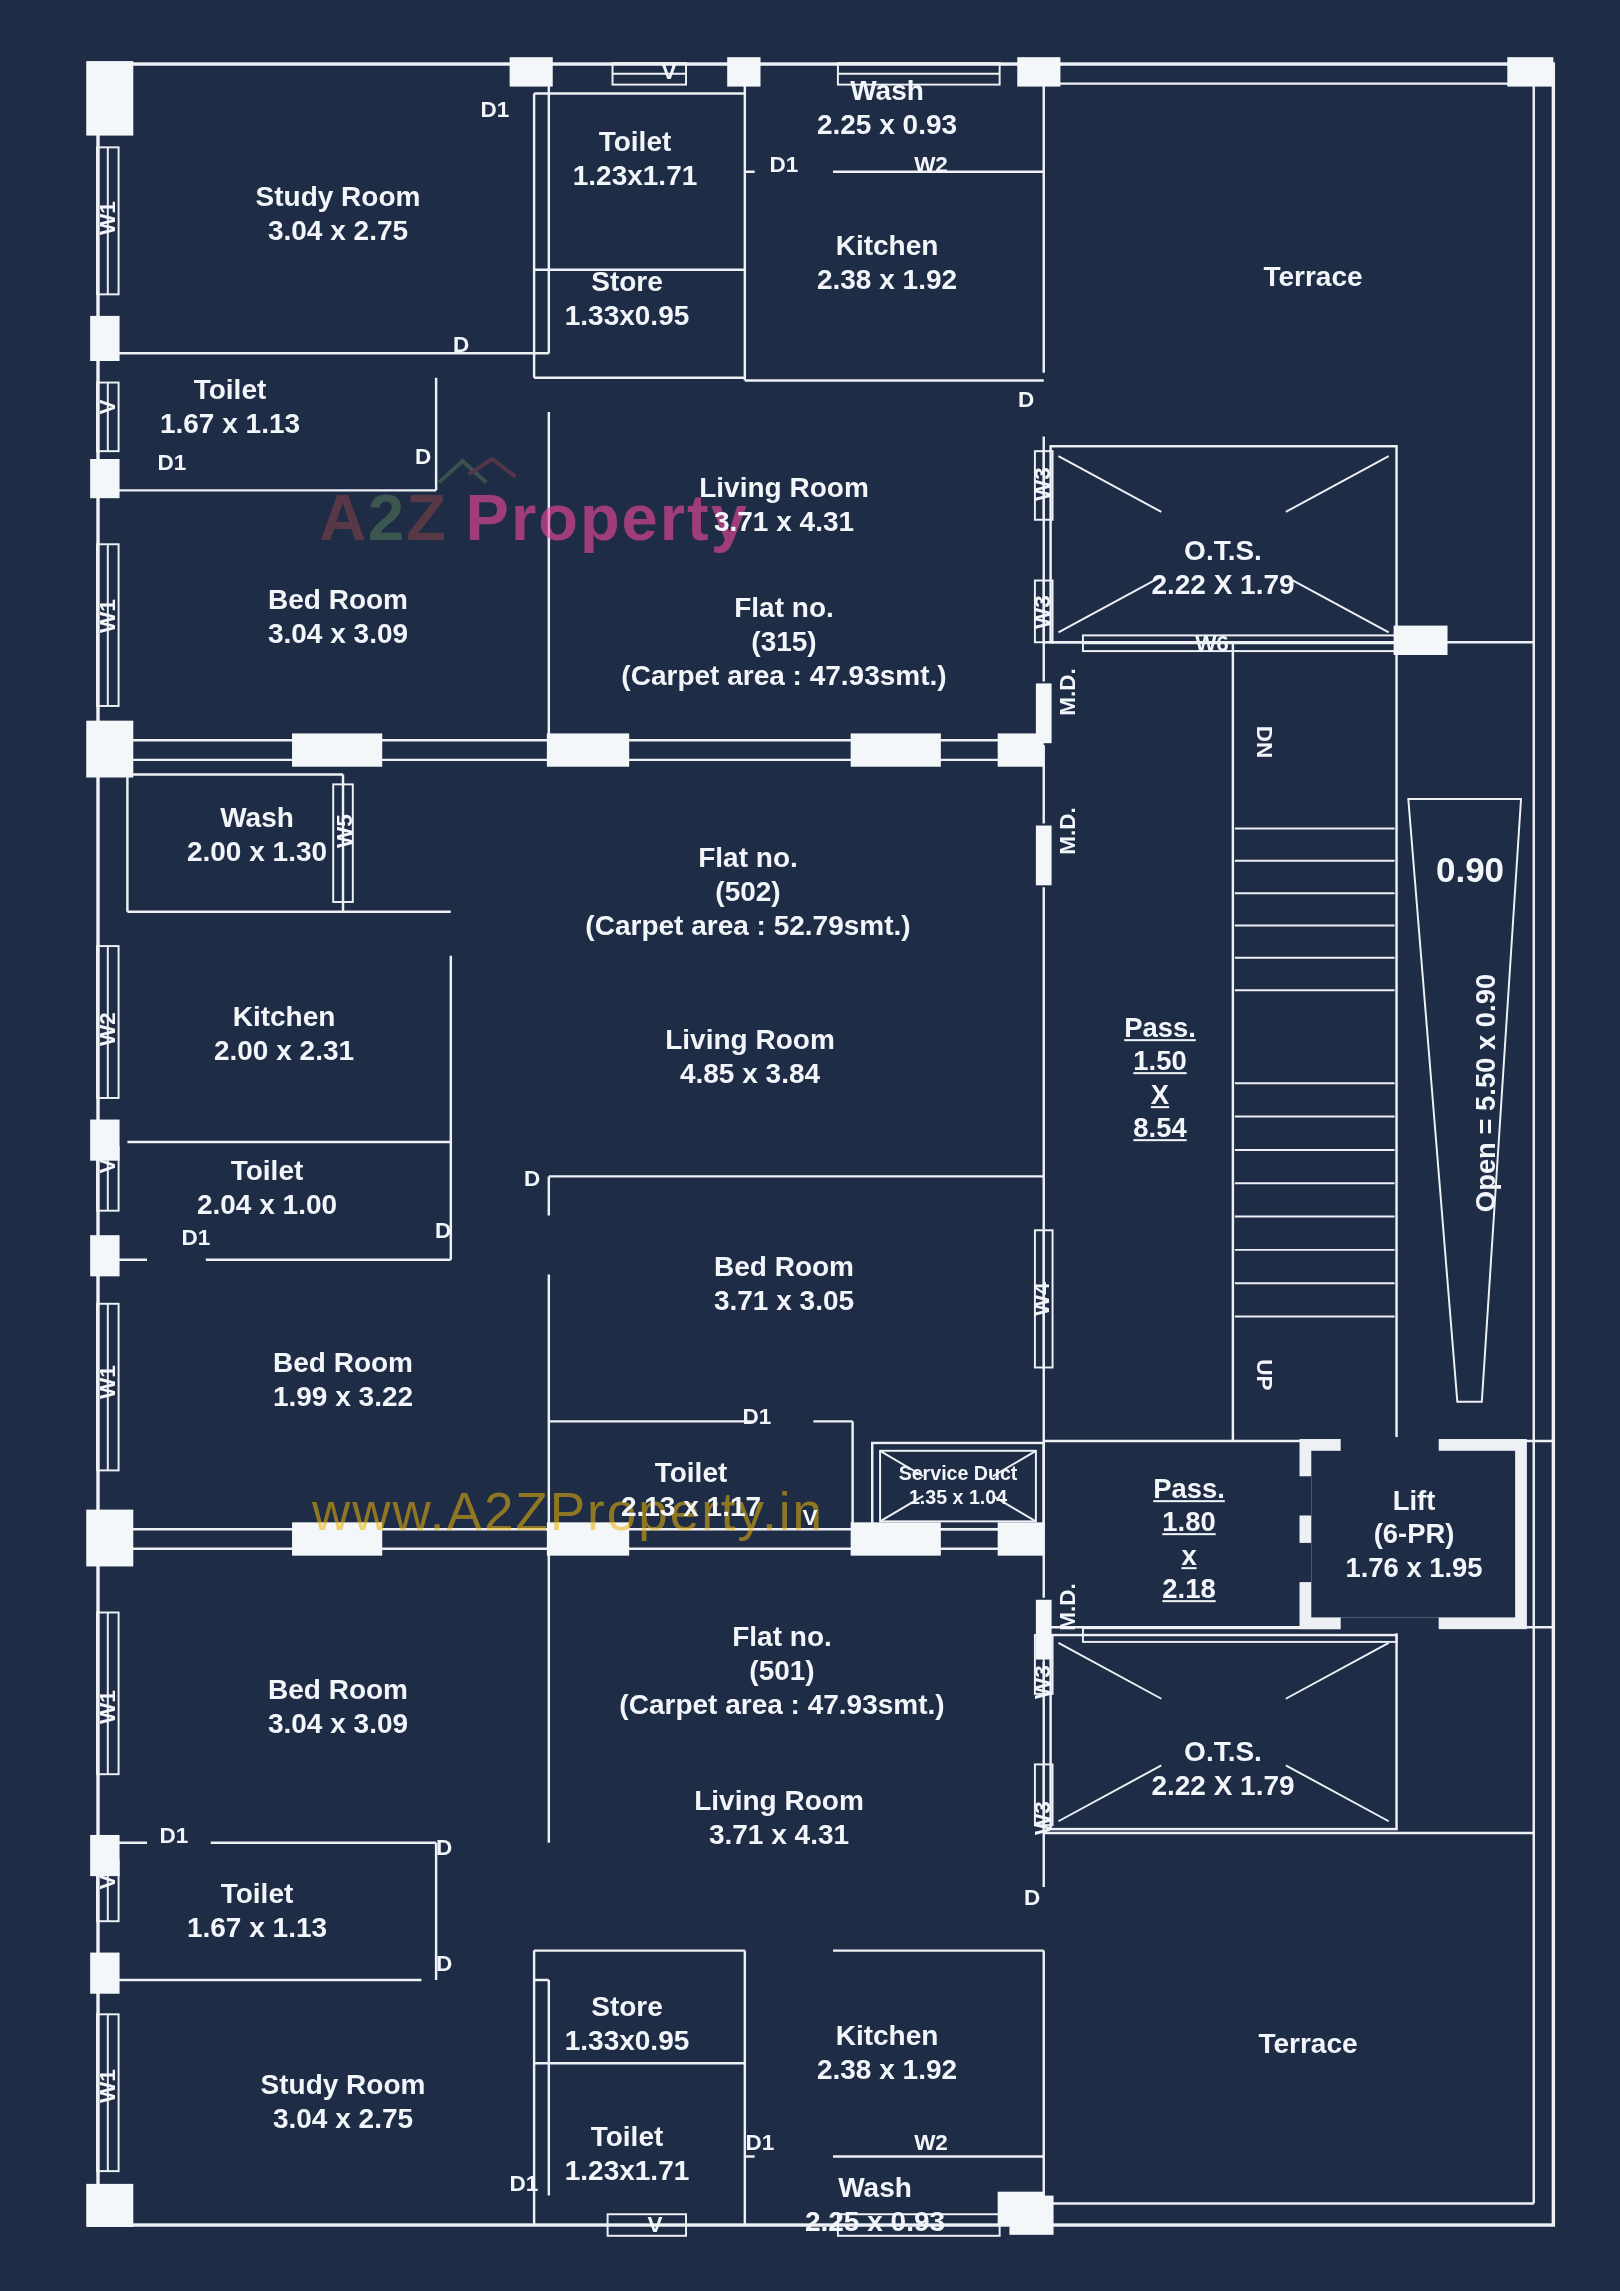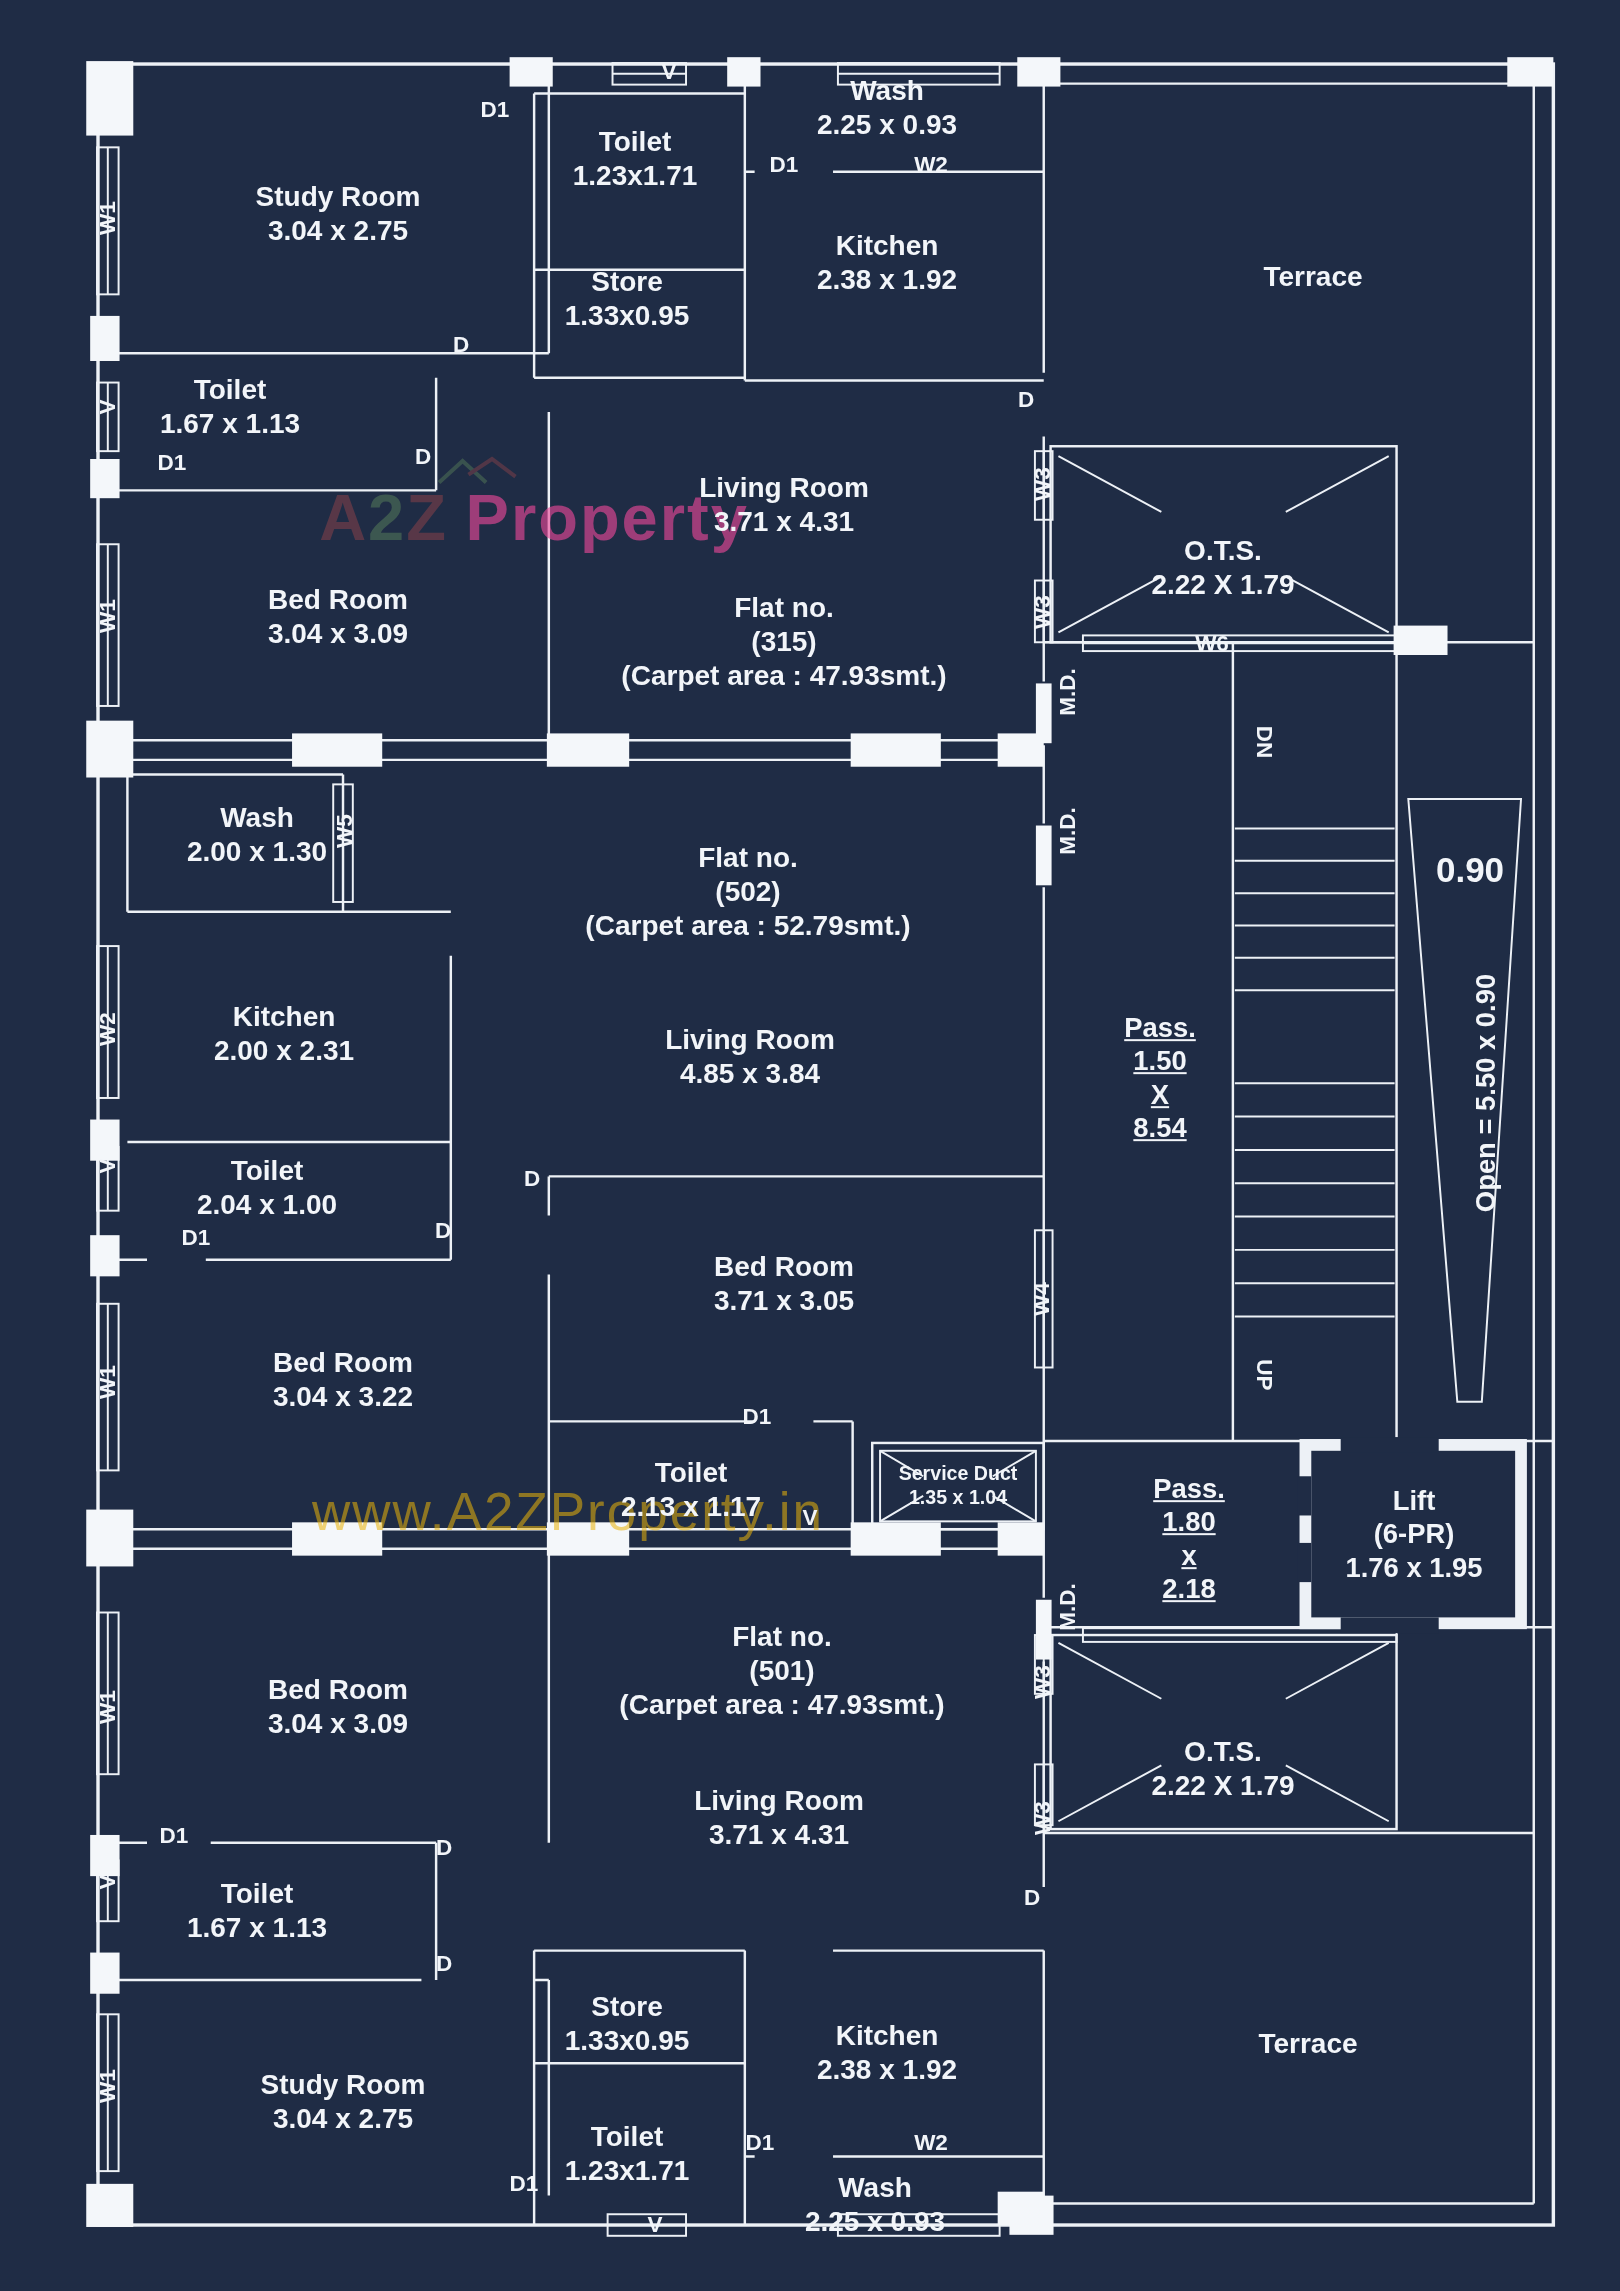--- a/index.html
+++ b/index.html
@@ -233,21 +233,21 @@
   <div class="lbl room" style="left:750px;top:1057px;">
       <span>Living Room</span>
       <span>4.85 x 3.84</span>
     </div>
   <div class="lbl room" style="left:267px;top:1188px;">
       <span>Toilet</span>
       <span>2.04 x 1.00</span>
     </div>
   <div class="lbl room" style="left:343px;top:1380px;">
       <span>Bed Room</span>
-      <span>3.04 x 3.22</span>
+      <span>1.99 x 3.22</span>
     </div>
   <div class="lbl room" style="left:784px;top:1284px;">
       <span>Bed Room</span>
       <span>3.71 x 3.05</span>
     </div>
   <div class="lbl room" style="left:691px;top:1490px;">
       <span>Toilet</span>
       <span>2.13 x 1.17</span>
     </div>
   <div class="lbl sd" style="left:958px;top:1486px;">

